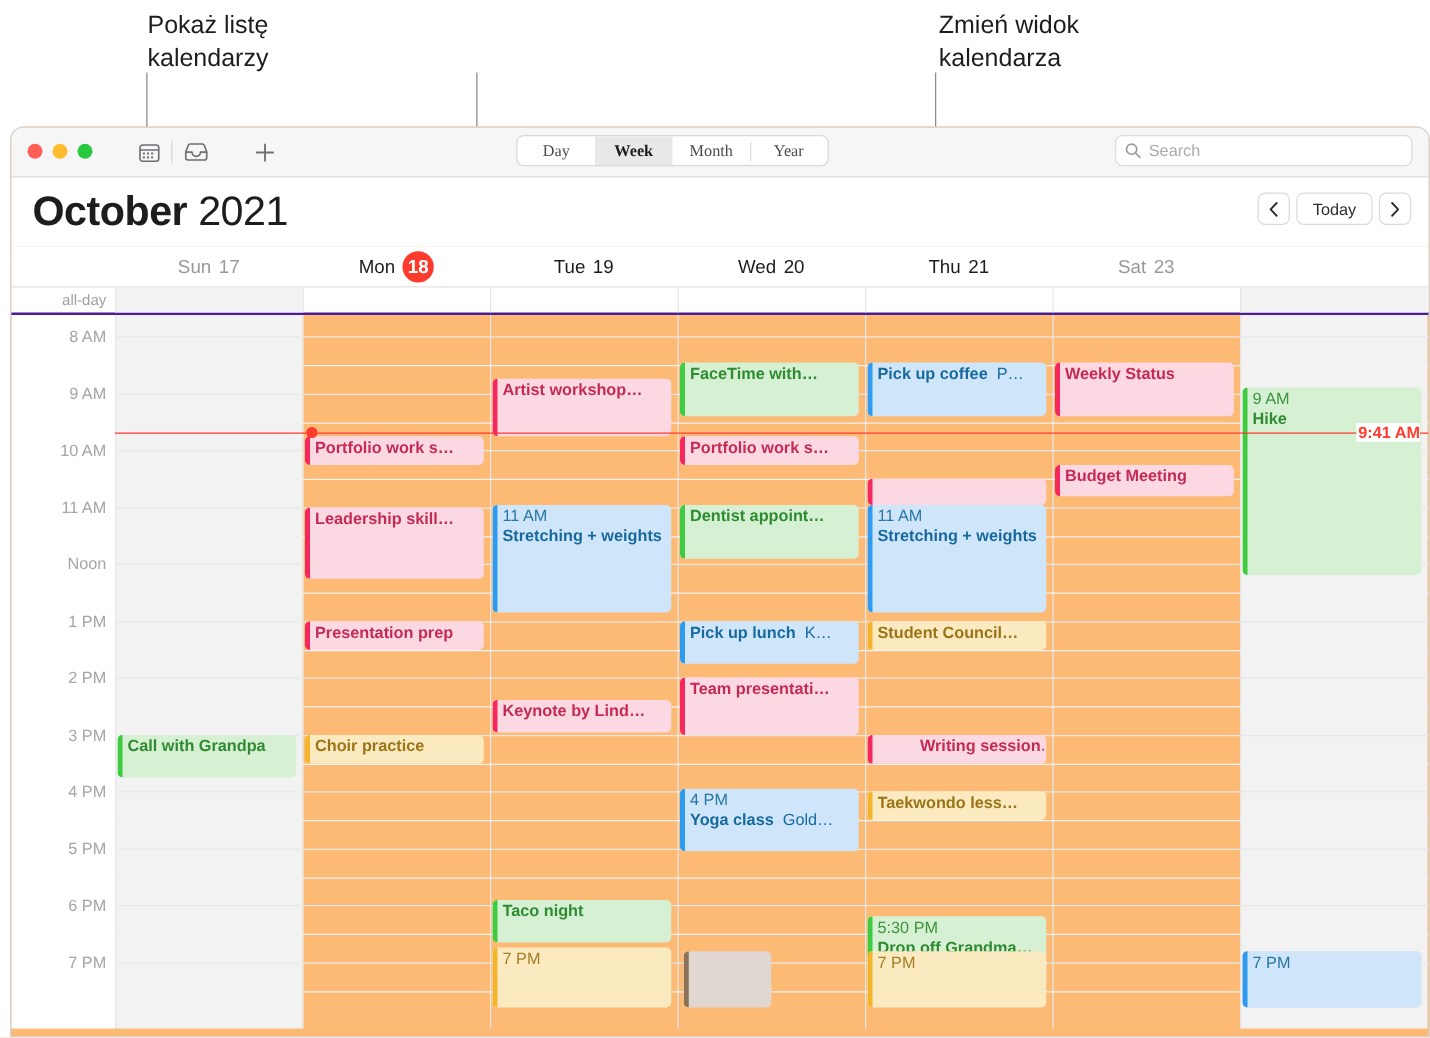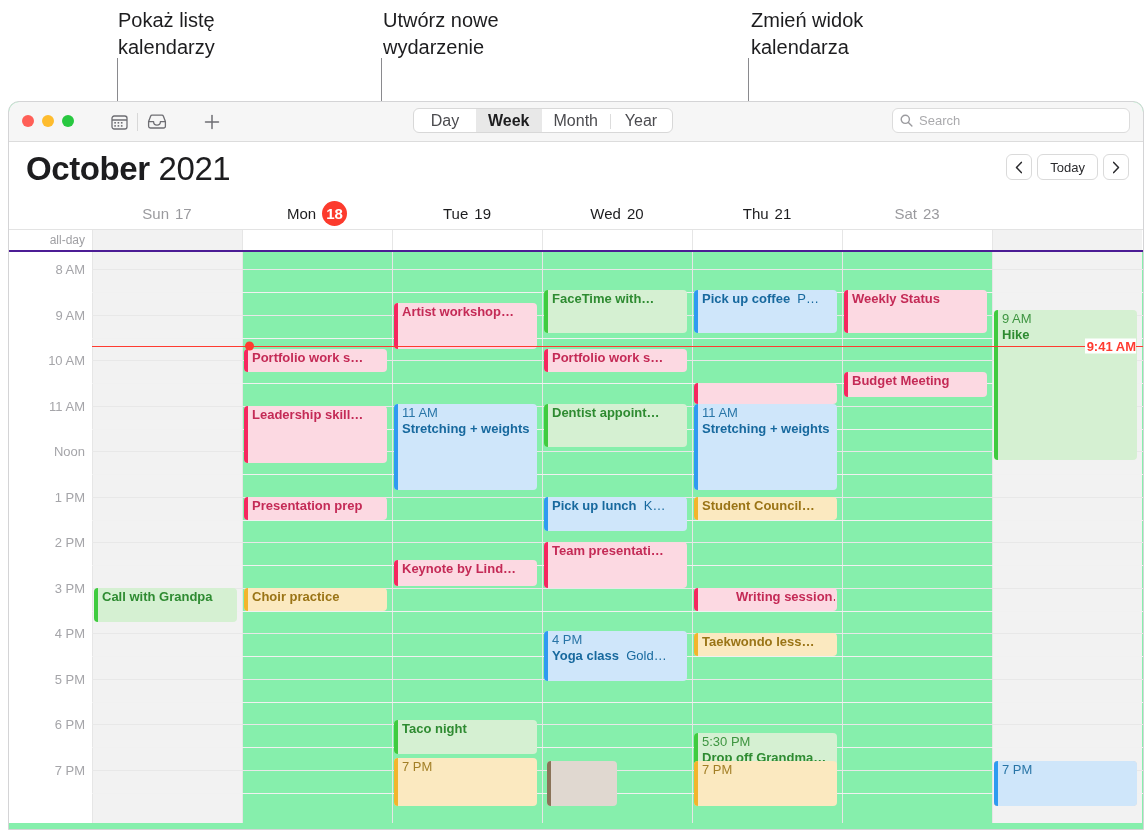--- a/index.html
+++ b/index.html
@@ -26,21 +26,21 @@
     border-color: #8a8a8e;
     border-style: solid;
     border-width: 0;
   }
 
   
   .window {
     position: absolute;
     left: 8px; top: 101px;
     width: 1136px; height: 729px;
-    background: #86efac;
+    background: #fdba74;
     border: 1px solid #d4d4d6;
     border-radius: 11px 11px 0 0;
     overflow: hidden;
   }
 
   
   .toolbar {
     position: relative;
     height: 40px;
     background: #f6f6f6;
@@ -73,23 +73,24 @@
     background: #ffffff;
     border: 1px solid #d8d8d8;
     border-radius: 6px;
     overflow: hidden;
     z-index: 5;
   }
   .seg {
     min-width: 62px;
     padding: 0 12px;
     display: flex; align-items: center; justify-content: center;
-    font-size: 16px;
+    font-size: 13px;
     color: #4b4b4f;
     position: relative;
+    font-family: Liberation Serif, serif;
   }
   .seg.active { background: #e8e8e8; color: #1d1d1f; font-weight: 600; }
   .seg.div::before {
     content:""; position: absolute; left: 0; top: 5px;
     width: 1px; height: 15px; background: #dcdcdc;
   }
 
   
   .search {
     position: absolute;
@@ -253,22 +254,20 @@
   .c-brown .bar { background:#8a7358; }
   .c-blue .tm, .c-green .tm, .c-yellow .tm, .c-brown .tm { opacity: .9; font-weight: 400; }
 </style>
 </head>
 <body>
 
 <div id="root">
 
   <div class="callout-text" style="left:118px; top:7px; width:250px;">Pokaż listę
 kalendarzy</div>
-  <div class="callout-text" style="left:383px; top:7px; width:260px;">Utwórz nowe
-wydarzenie</div>
   <div class="callout-text" style="left:751px; top:7px; width:260px;">Zmień widok
 kalendarza</div>
 
   <div class="leader" style="left:117px; top:58px; width:1px; height:63px; border-left-width:1px;"></div>
   <div class="leader" style="left:216px; top:120px; width:166px; height:1px; border-top-width:1px;"></div>
   <div class="leader" style="left:381px; top:58px; width:1px; height:63px; border-left-width:1px;"></div>
   <div class="leader" style="left:727px; top:120px; width:22px; height:1px; border-top-width:1px;"></div>
   <div class="leader" style="left:748px; top:58px; width:1px; height:63px; border-left-width:1px;"></div>
 
   <div class="window">

